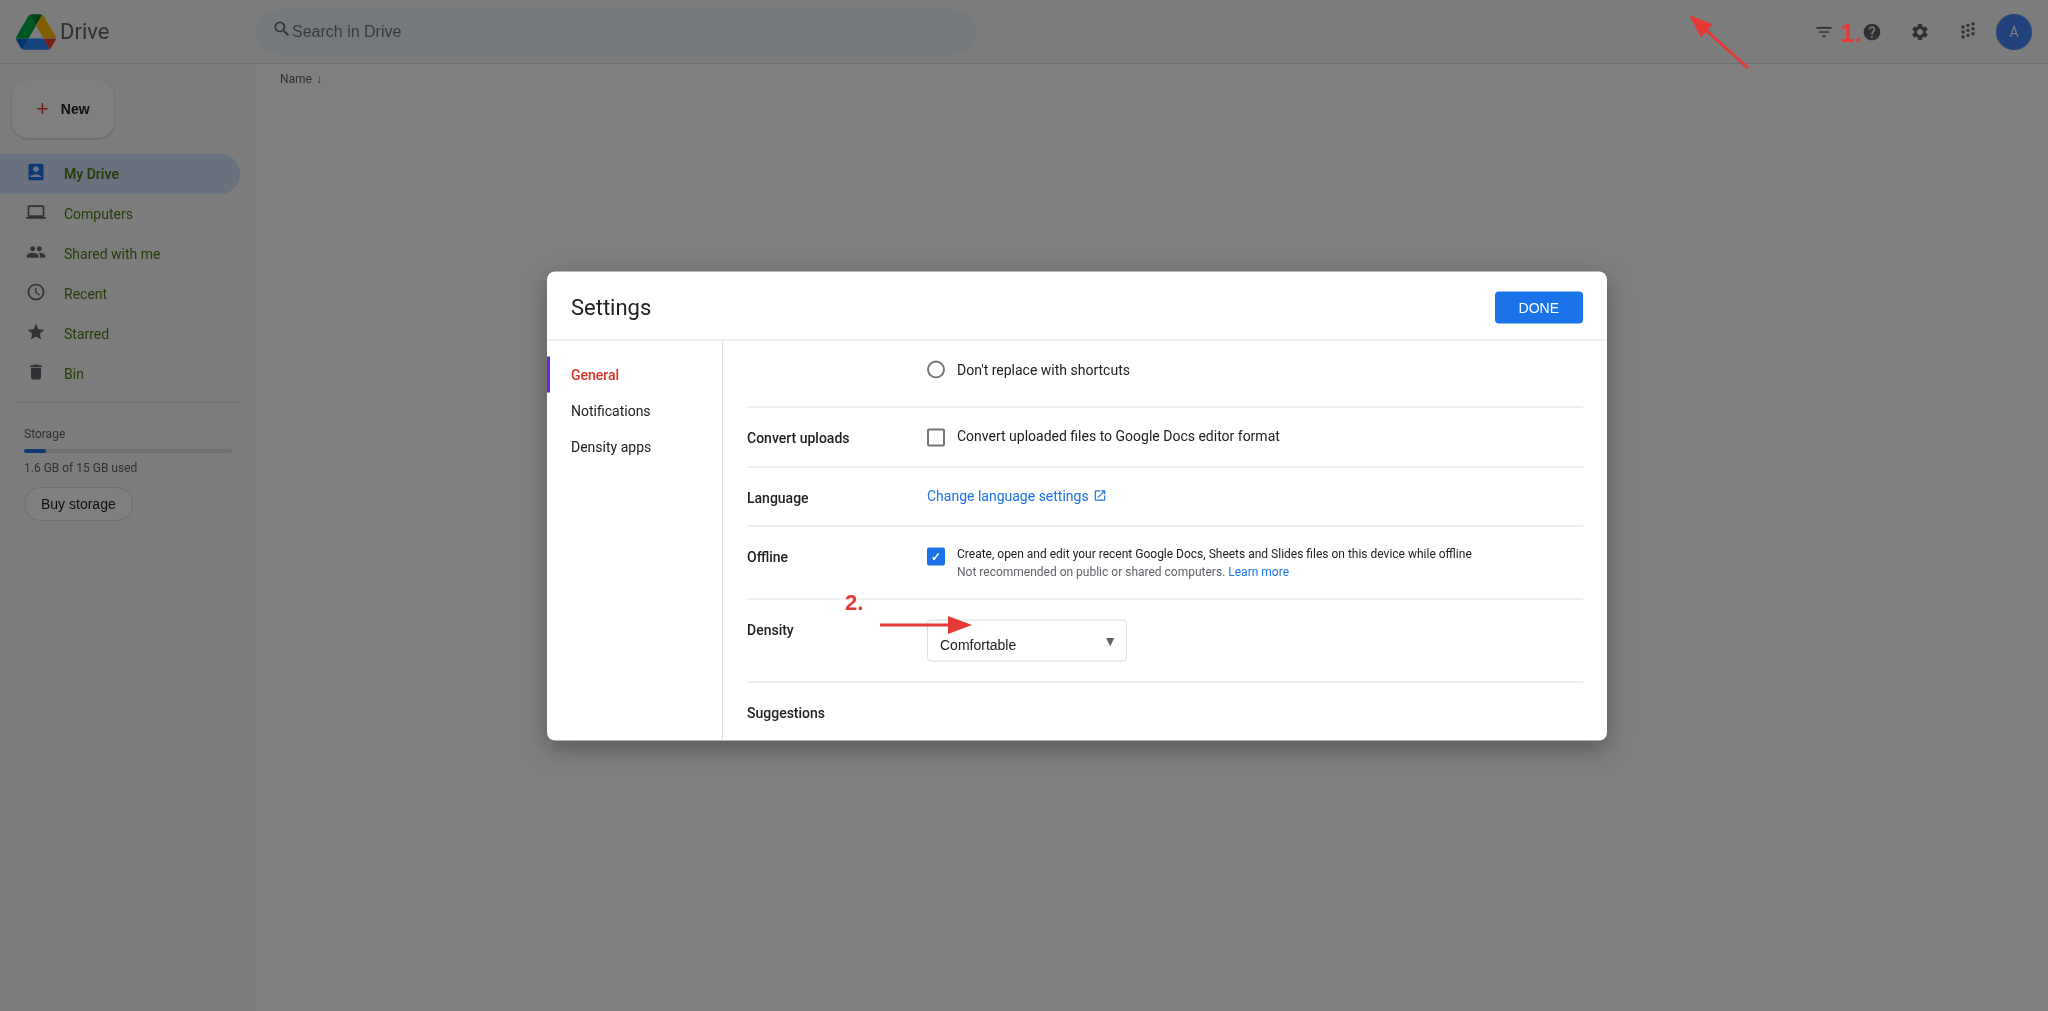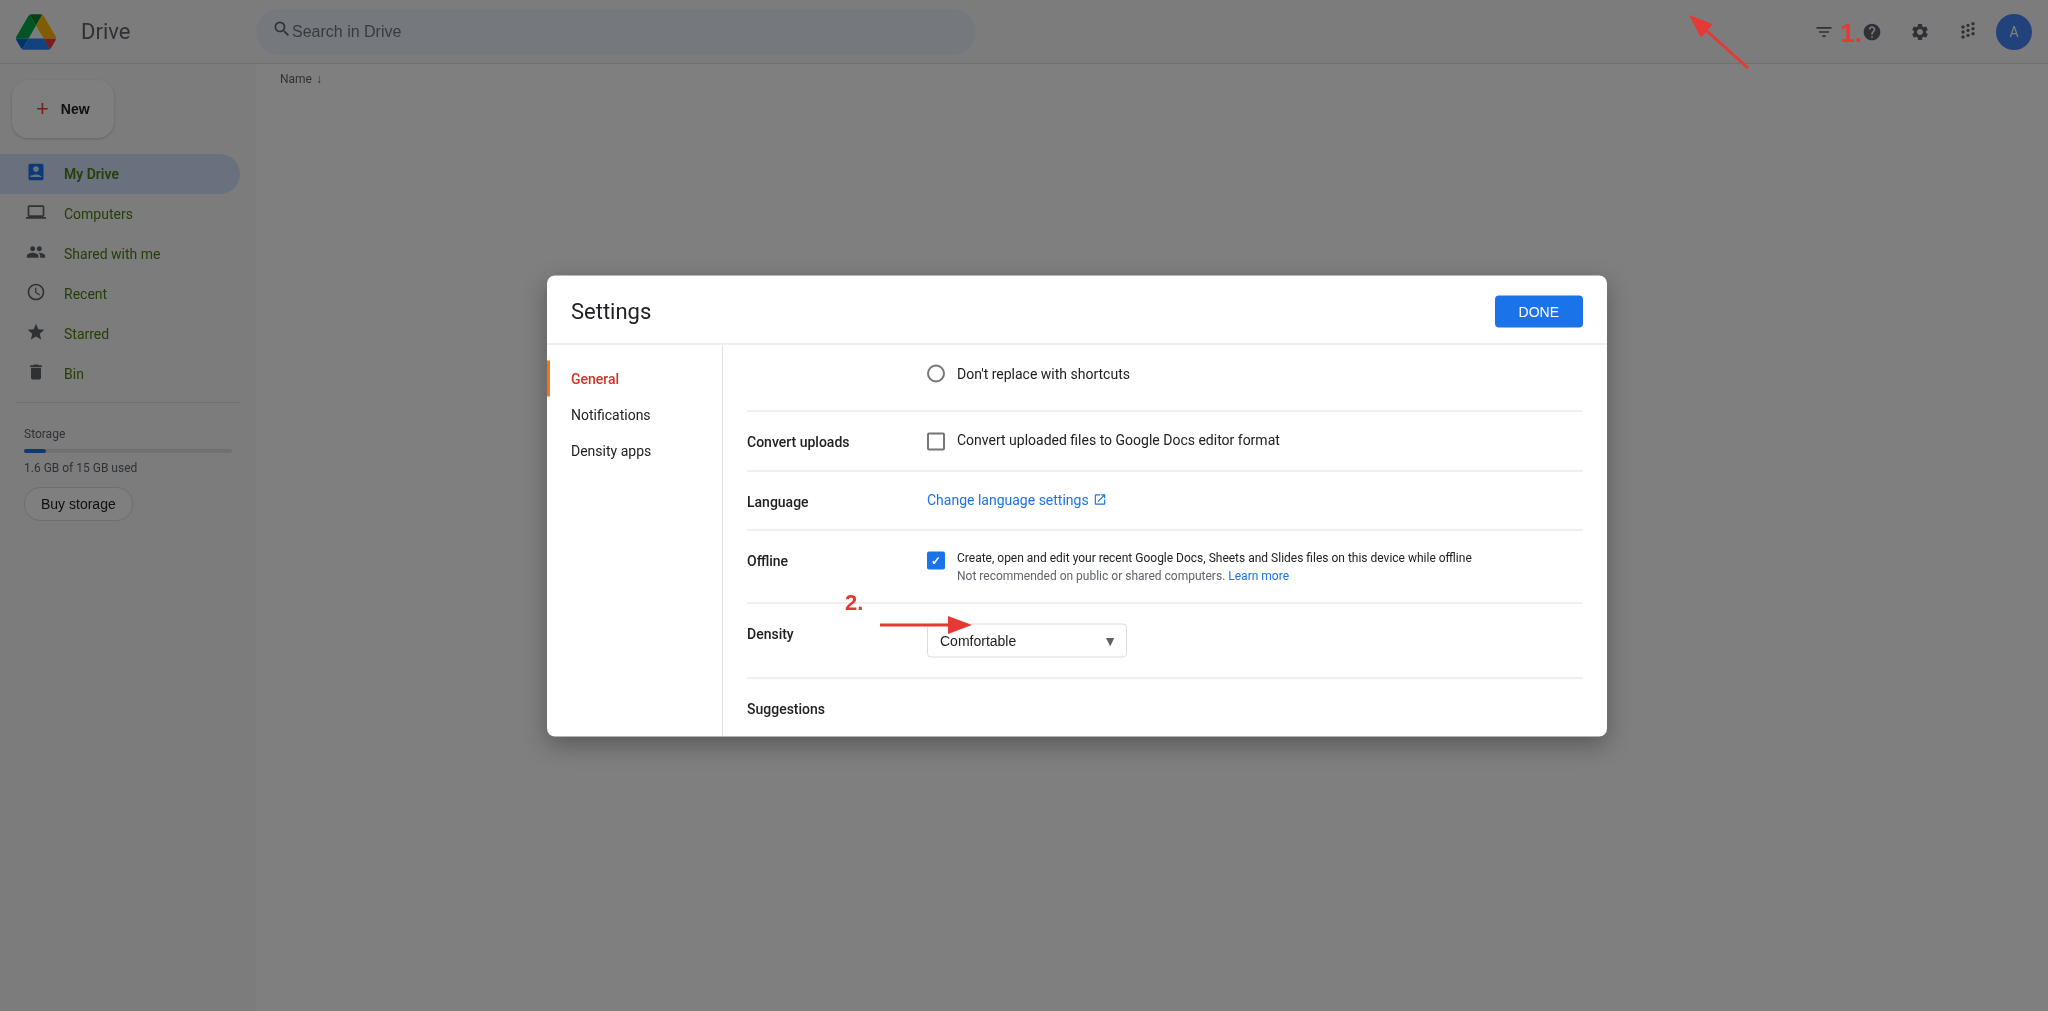--- a/index.html
+++ b/index.html
@@ -4,21 +4,21 @@
   <style>
     * { box-sizing: border-box; margin: 0; padding: 0; }
     body { font-family: 'Google Sans', Roboto, Arial, sans-serif; background: #f8f9fa; height: 1011px; width: 2048px; overflow: hidden; position: relative; }
 
     
     .header {
       display: flex; align-items: center; height: 64px;
       background: #f8f9fa; padding: 0 16px; position: relative; z-index: 1;
       border-bottom: 1px solid #e0e0e0;
     }
-    .header-logo { display: flex; align-items: center; gap: 25px; width: 240px; }
+    .header-logo { display: flex; align-items: center; gap: 4px; width: 240px; }
     .logo-icon { width: 40px; height: 40px; }
     .logo-text { font-size: 22px; color: #5f6368; font-weight: 400; }
     .header-search {
       flex: 1; max-width: 720px; display: flex; align-items: center;
       background: #eaf1fb; border-radius: 24px; padding: 0 16px; height: 46px; gap: 0;
     }
     .search-icon-wrap { color: #5f6368; font-size: 20px; }
     .search-input { border: none; background: transparent; font-size: 16px; color: #202124; outline: none; flex: 1; }
     .header-right { margin-left: auto; display: flex; align-items: center; gap: 8px; }
     .header-icon-btn {
@@ -90,21 +90,21 @@
       padding: 8px 24px; font-size: 14px; font-weight: 500; cursor: pointer;
     }
     .settings-body { display: flex; flex: 1; overflow: hidden; }
     .settings-nav {
       width: 176px; padding: 16px 0; flex-shrink: 0;
       border-right: 1px solid #e0e0e0;
     }
     .settings-nav-item {
       padding: 10px 24px; font-size: 14px; cursor: pointer; color: #202124;
     }
-    .settings-nav-item.active { color: #d93025; border-left: 3px solid #f97316; padding-left: 21px; font-weight: 500; }
+    .settings-nav-item.active { color: #d93025; border-left: 3px solid #6d28d9; padding-left: 21px; font-weight: 500; }
     .settings-content { flex: 1; overflow-y: auto; padding: 0 24px; }
     .settings-row {
       display: flex; align-items: flex-start; padding: 20px 0;
       border-bottom: 1px solid #e0e0e0;
     }
     .settings-row:last-child { border-bottom: none; }
     .settings-row-label {
       width: 180px; flex-shrink: 0; font-size: 14px; font-weight: 500;
       color: #202124; padding-top: 2px;
     }
@@ -116,21 +116,21 @@
       flex-shrink: 0; margin-top: 1px; cursor: pointer; display: flex;
       align-items: center; justify-content: center;
     }
     .checkbox.checked { background: #1a73e8; border-color: #1a73e8; }
     .checkbox.checked::after { content: '✓'; color: white; font-size: 12px; font-weight: bold; }
     .link-text { color: #1a73e8; text-decoration: none; cursor: pointer; display: flex; align-items: center; gap: 4px; }
     .offline-desc { font-size: 12px; color: #202124; }
     .offline-note { font-size: 12px; color: #5f6368; margin-top: 4px; }
     .offline-note .learn-more { color: #1a73e8; cursor: pointer; }
     .density-select {
-      border: 1px solid #dadce0; border-radius: 4px; padding: 8px 32px 8px 12px;
+      border: 1px solid #dadce0; border-radius: 4px; padding: 16px 32px 8px 12px;
       font-size: 14px; color: #202124; background: white; cursor: pointer;
       appearance: none; min-width: 200px;
     }
     .density-wrap { position: relative; display: inline-block; }
     .density-arrow {
       position: absolute; right: 10px; top: 50%; transform: translateY(-50%);
       color: #5f6368; pointer-events: none;
     }
     .radio-row { display: flex; align-items: center; gap: 12px; margin-bottom: 8px; }
     .radio { width: 18px; height: 18px; border: 2px solid #757575; border-radius: 50%; flex-shrink: 0; }

